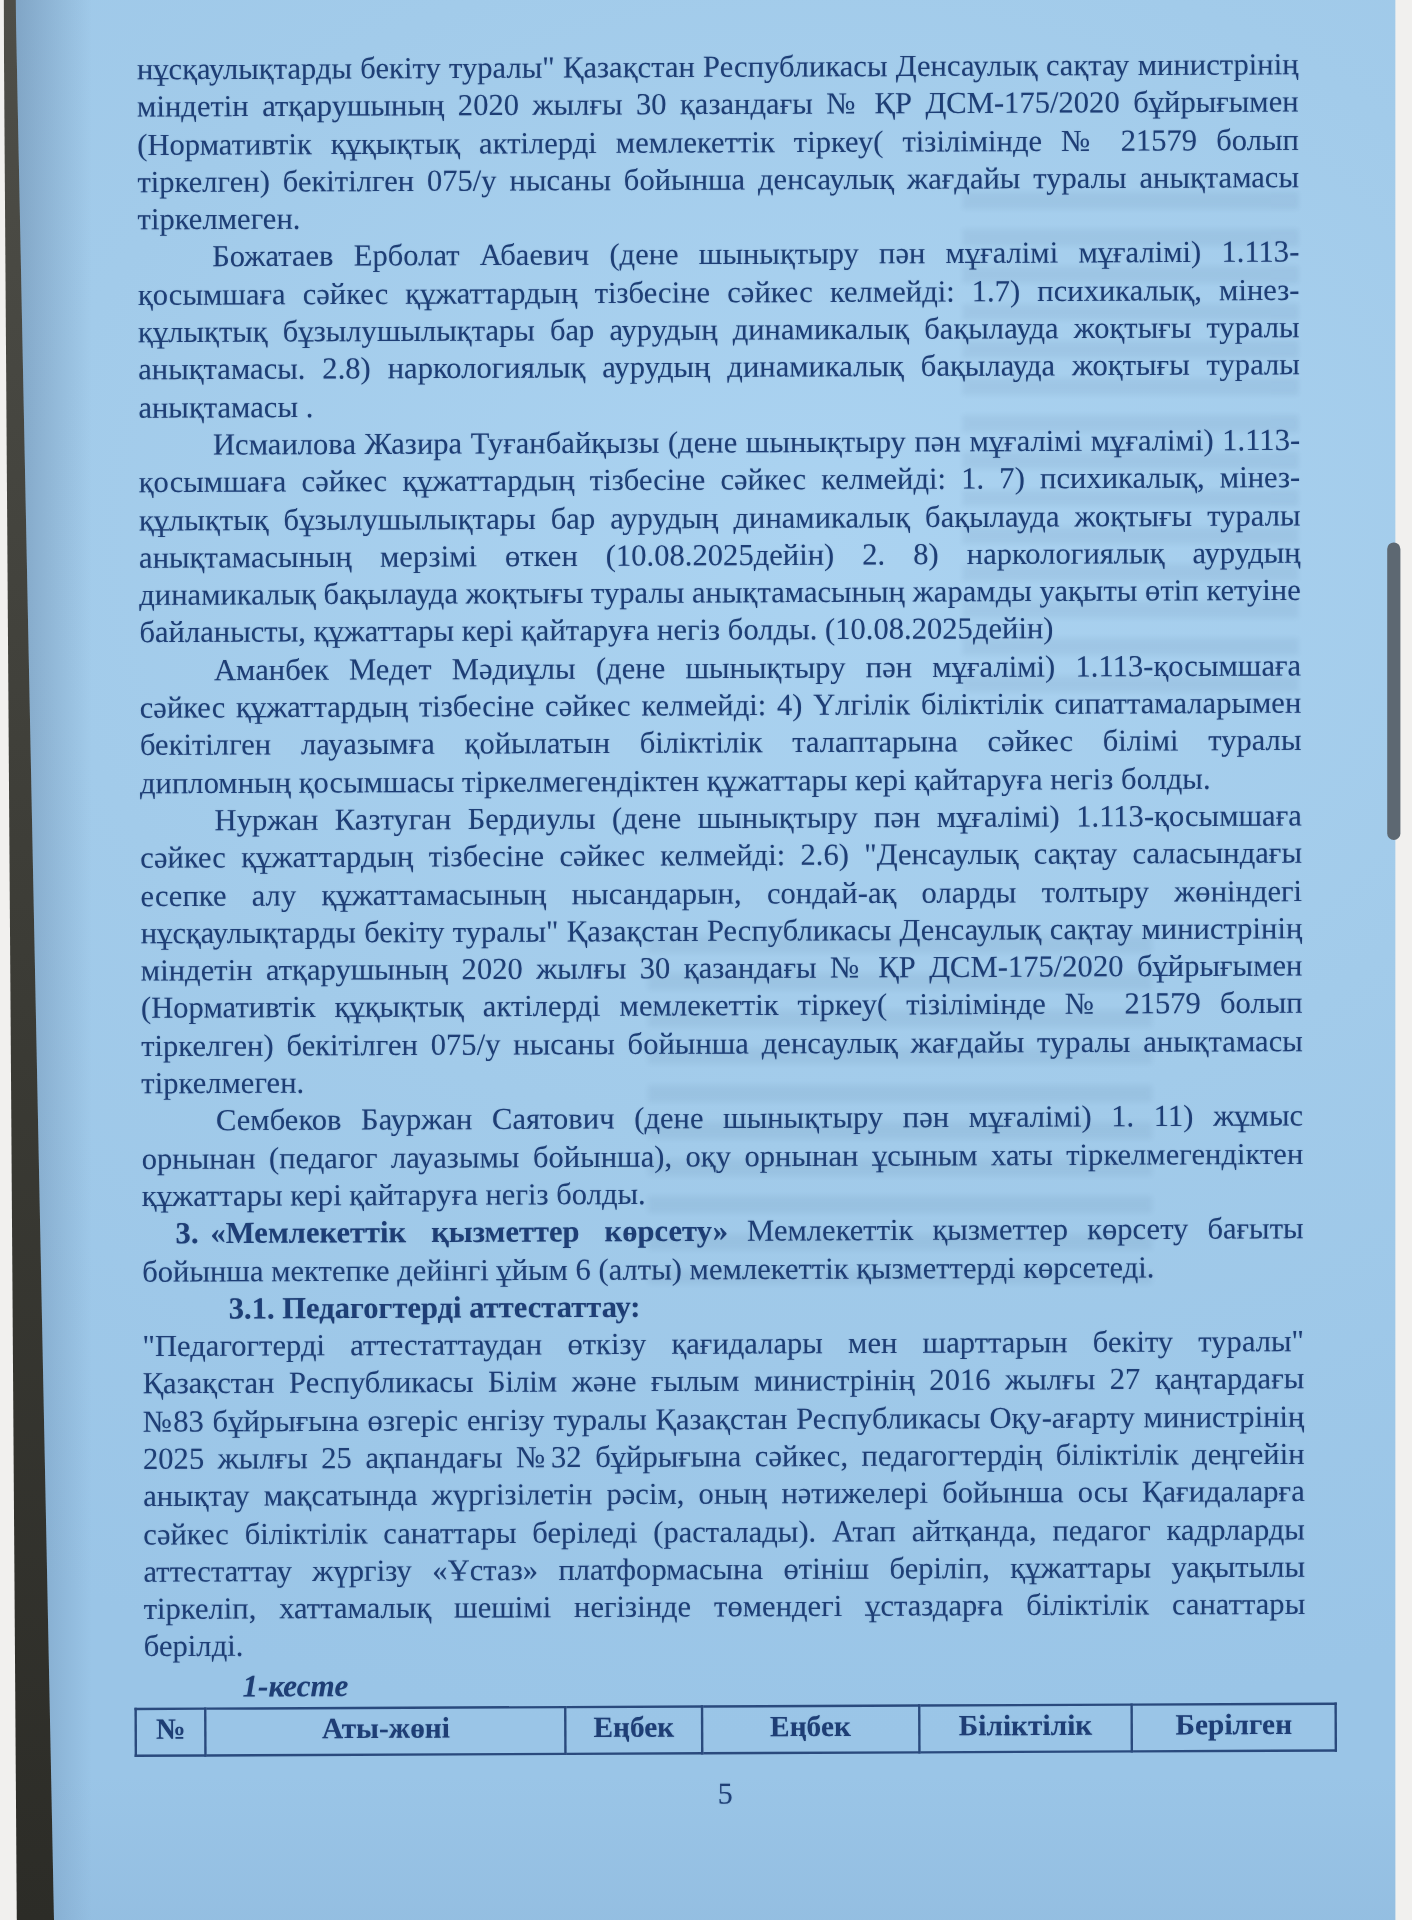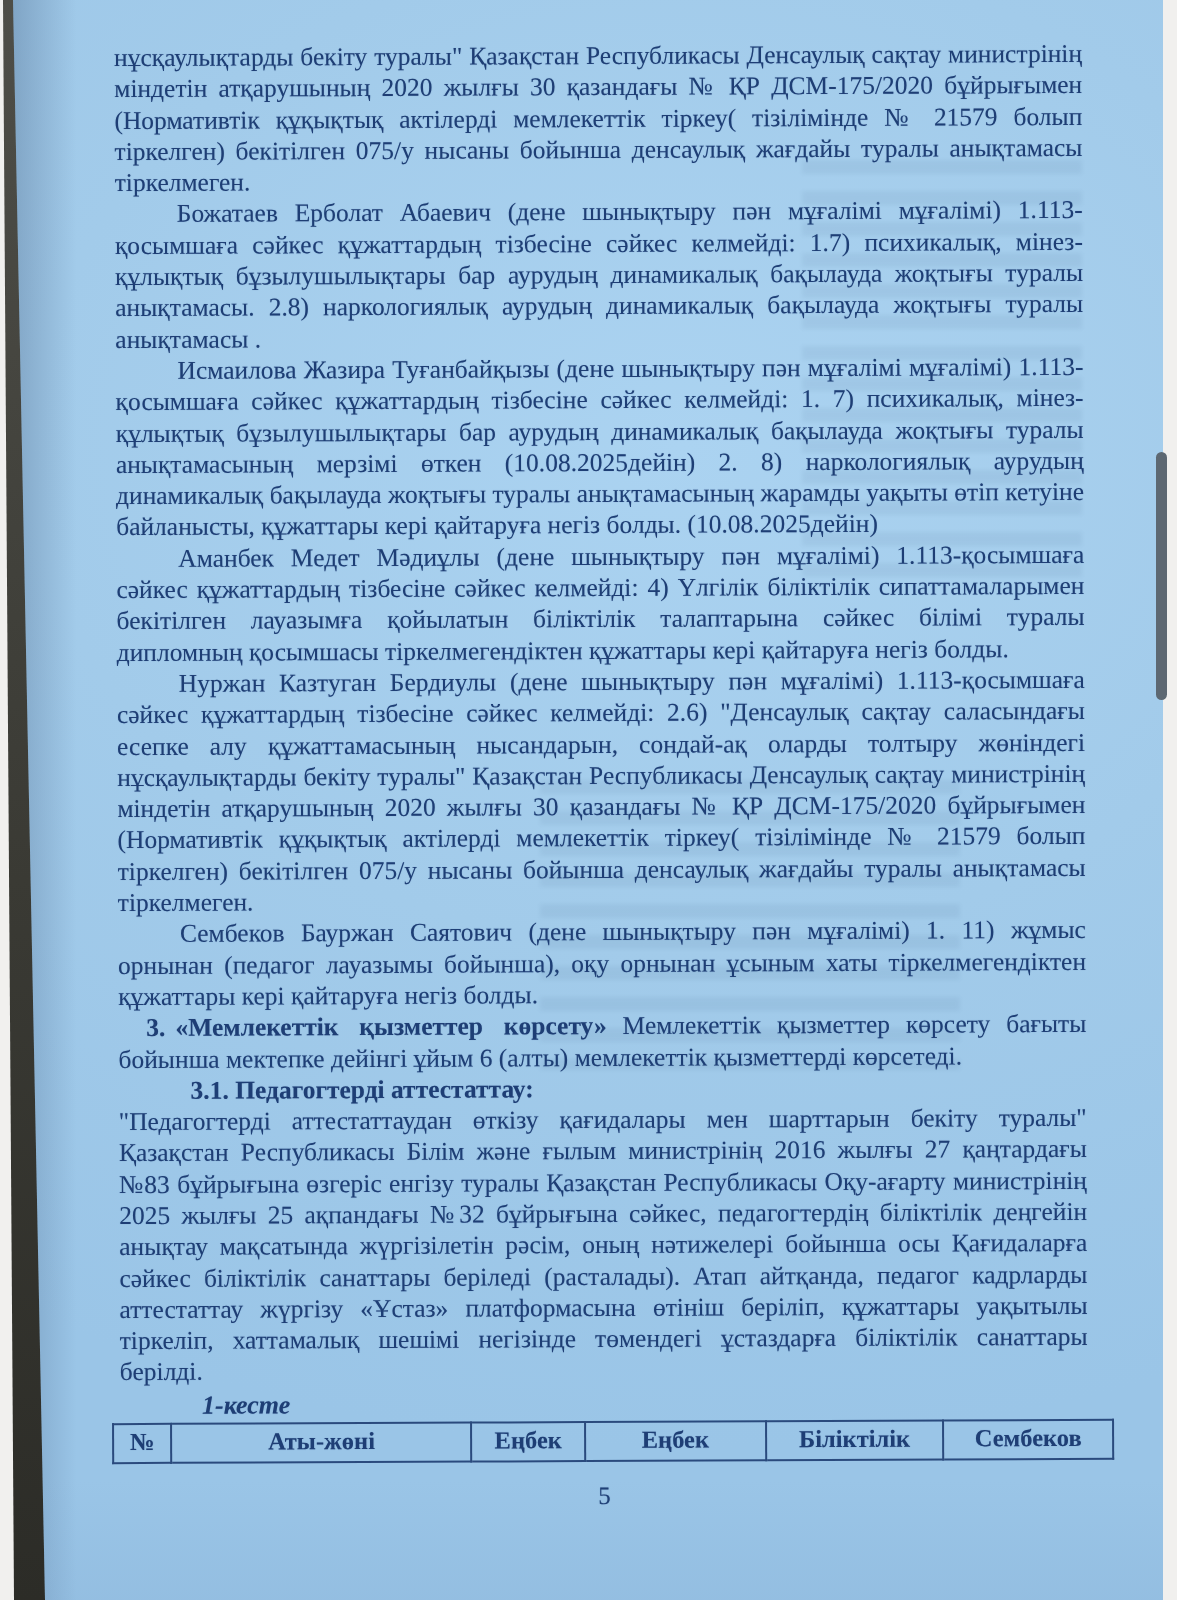--- a/index.html
+++ b/index.html
@@ -88,21 +88,21 @@
       <p class="caption">1-кесте</p>
 
       <table class="tbl">
         <tbody>
             <tr>
           <th class="c0">№</th>
           <th class="c1">Аты-жөні</th>
           <th class="c2">Еңбек</th>
           <th class="c3">Еңбек</th>
           <th class="c4">Біліктілік</th>
-          <th class="c5">Сембеков</th>
+          <th class="c5">Берілген</th>
         </tr>
       </tbody>
         </table>
 
       <div class="pagenum">5</div>
     </div>
   </div>
 
   <div class="scrollbar"></div>
 </div>

